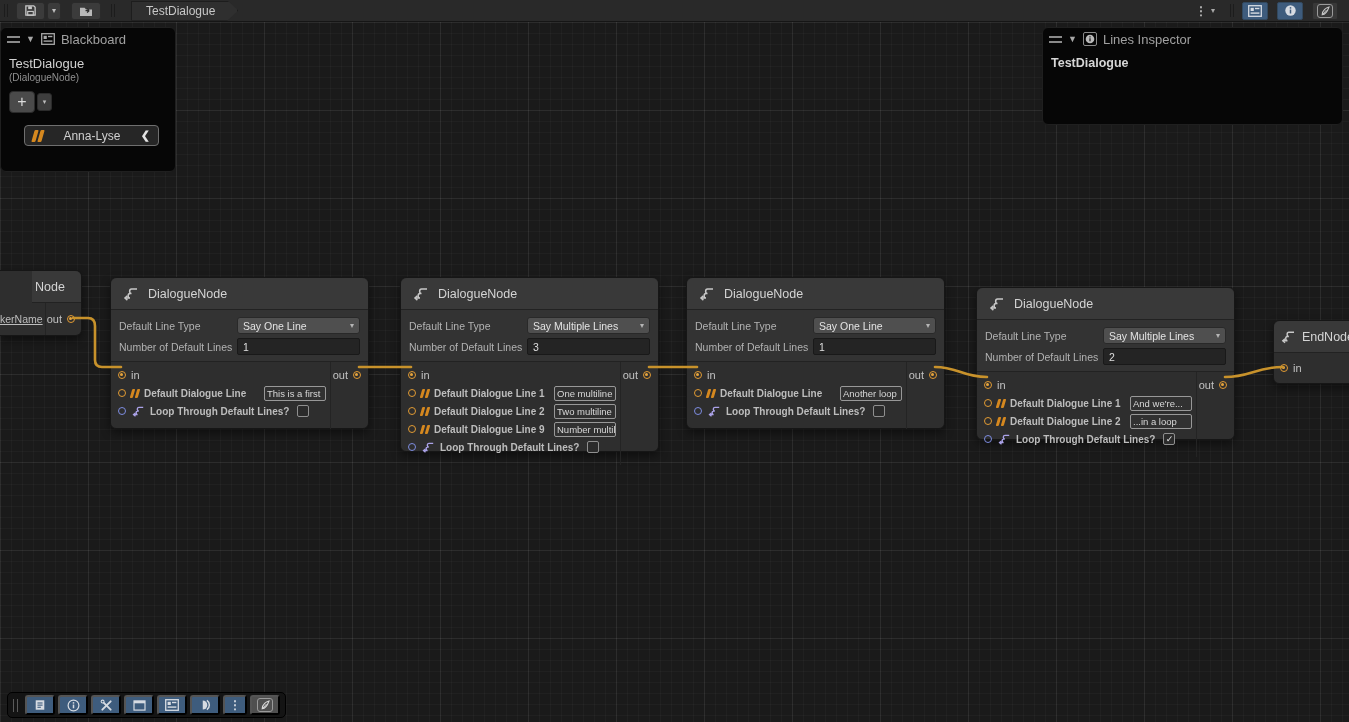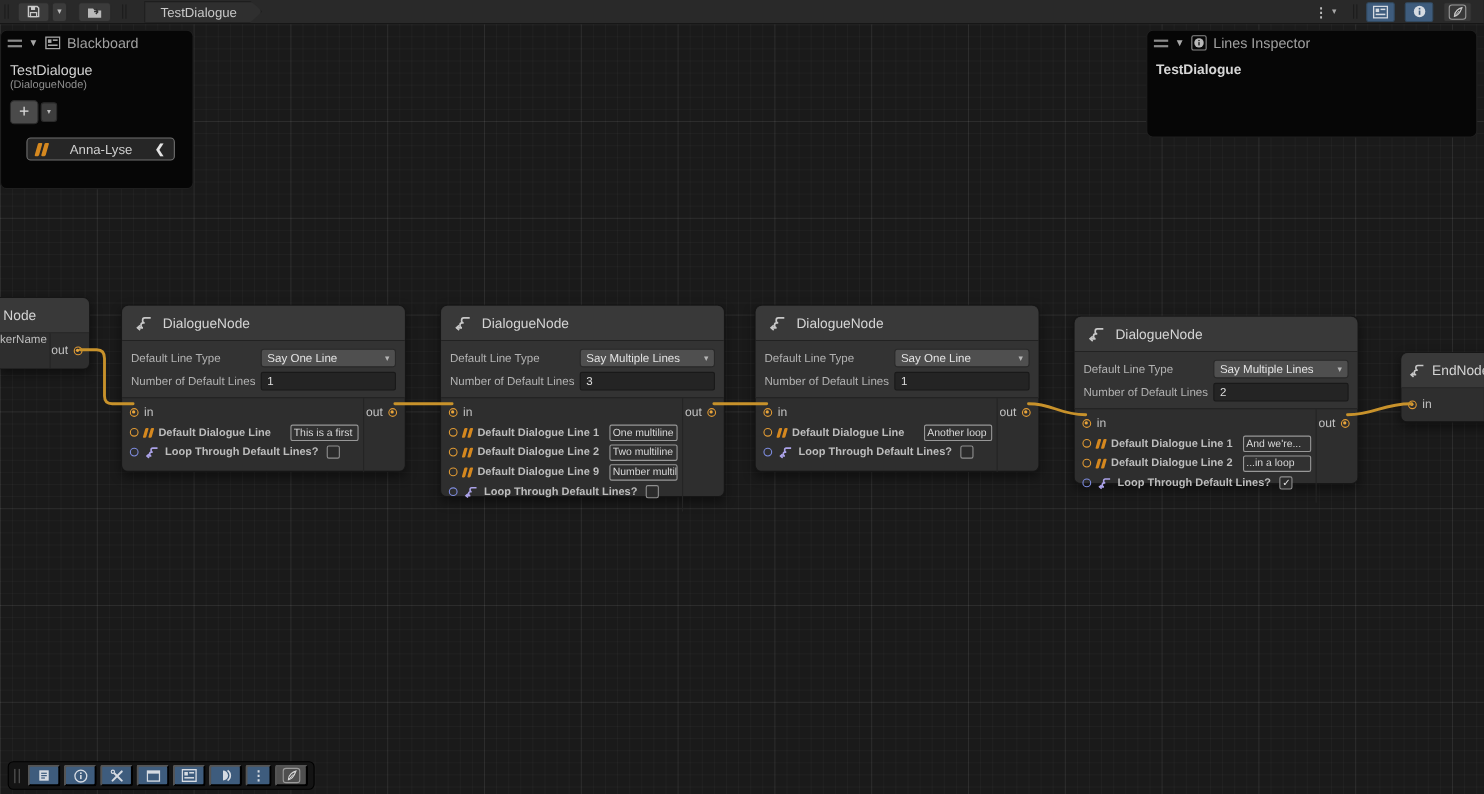--- a/index.html
+++ b/index.html
@@ -90,23 +90,23 @@
   .pc.orange { border:1.5px solid #e09a33; }
   .pc.violet { border:1.5px solid #7d8ce0; }
   .pc.filled::after { content:""; position:absolute; left:1px; top:1px; width:3px; height:3px;
                       border-radius:50%; background:#e8a53c; }
   .linefield { width:62px; height:15px; margin-left:auto; margin-right:2px; background:#313131;
                border:1px solid #989898; border-radius:2px; color:#d8d8d8; font-size:9.5px;
                padding:0 2px; display:flex; align-items:center; white-space:nowrap; overflow:hidden; }
   .checkbox { width:12px; height:12px; margin-left:3px; background:#2b2b2b; border:1px solid #8f8f8f;
               border-radius:2px; color:#e6e6e6; font-size:9px; display:flex; align-items:center; justify-content:center; }
   .node.cut-left { border-radius:0 6px 6px 0; border-left:none; }
-  .node.cut-left .ntitle { border-radius:0 6px 0 0; padding-left:3px; }
+  .node.cut-left .ntitle { border-radius:0 6px 0 0; padding-left:3px;margin-left:32px; }
   .split-row { display:flex; height:32px; align-items:stretch; }
-  .split-row .lcol { flex:1; display:flex; font-size:10.5px; color:#bdbdbd; }
+  .split-row .lcol { flex:1; display:flex; align-items:center; font-size:10.5px; color:#bdbdbd;text-decoration:underline; }
   .split-row .rcol { width:36px; border-left:1px solid #242424; display:flex; align-items:center;
                      justify-content:flex-end; gap:5px; padding-right:6px; }
 
   
   .edges { position:absolute; left:0; top:0; z-index:40; pointer-events:none; }
   .edges path { stroke:#c8922b; stroke-width:2.6; fill:none; stroke-linecap:round; pointer-events:stroke; }
 
   
   .bottombar { position:absolute; left:7px; top:692px; height:26px; z-index:70;
                background:#141414; border:1px solid #000; border-radius:5px;

